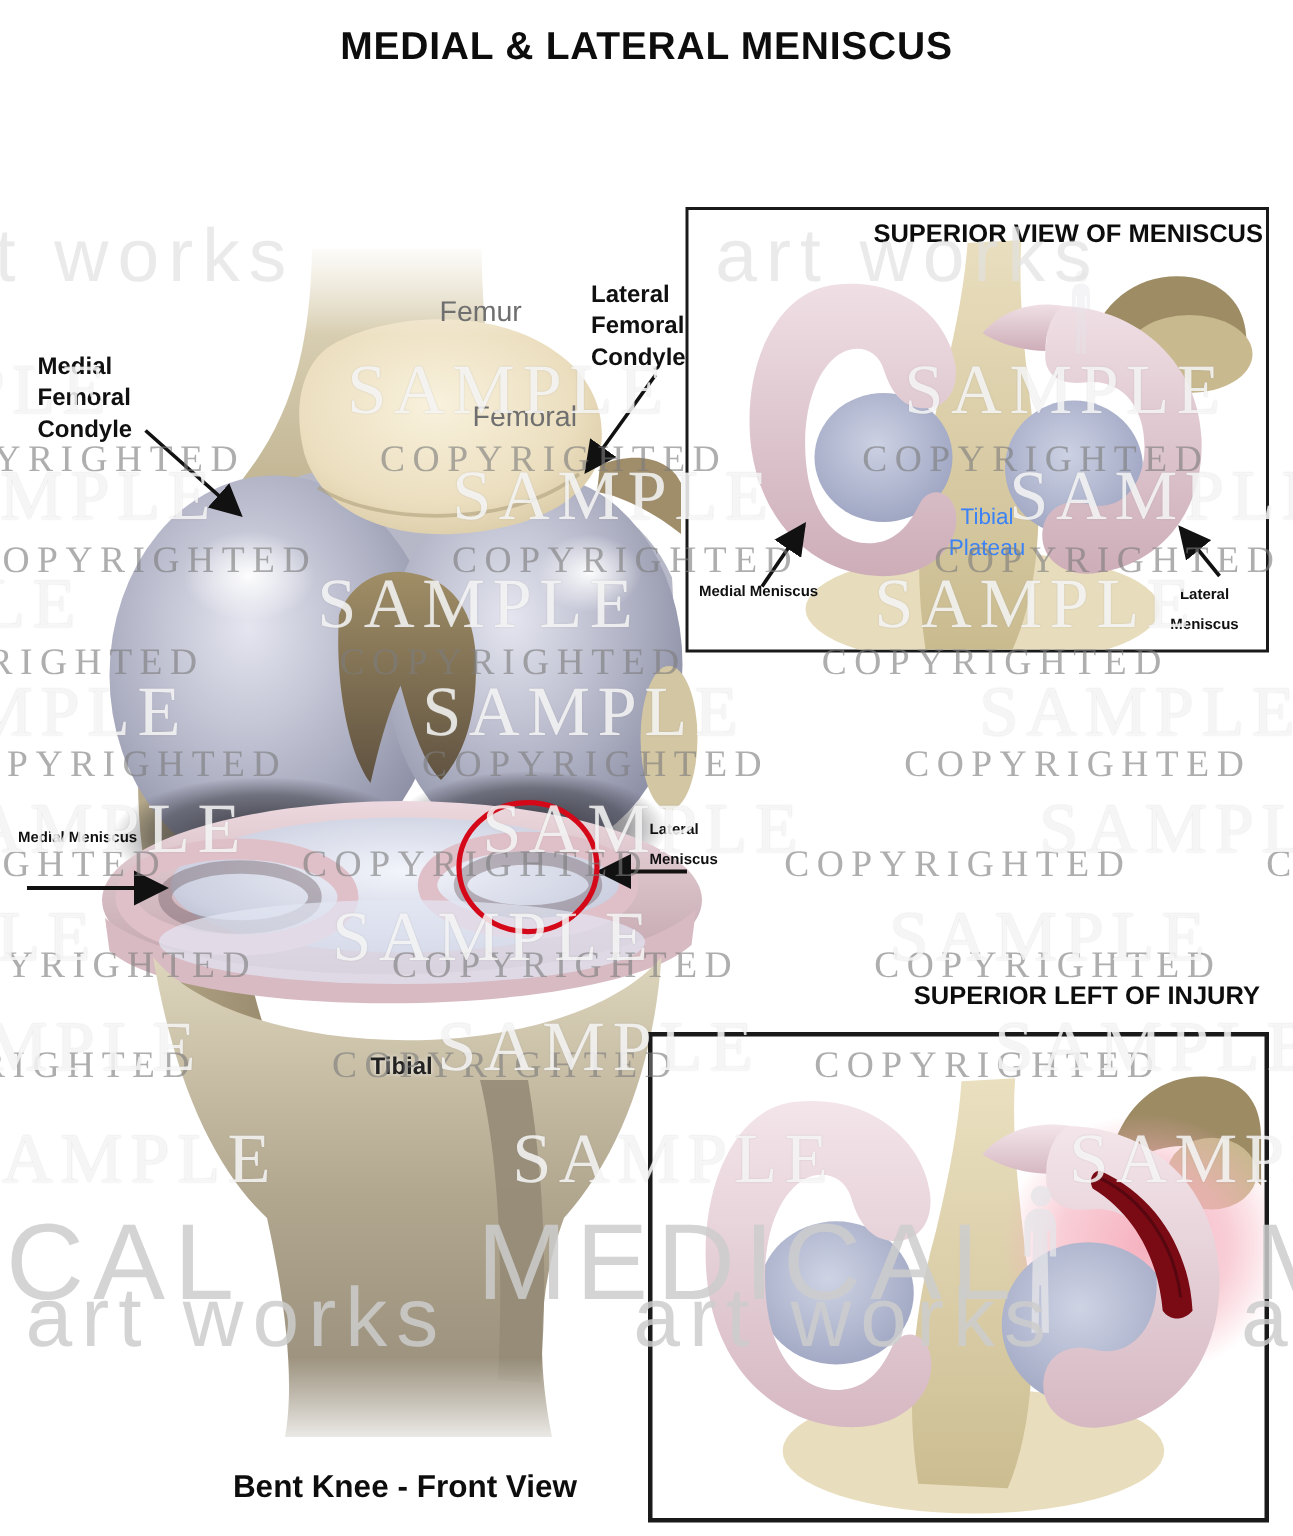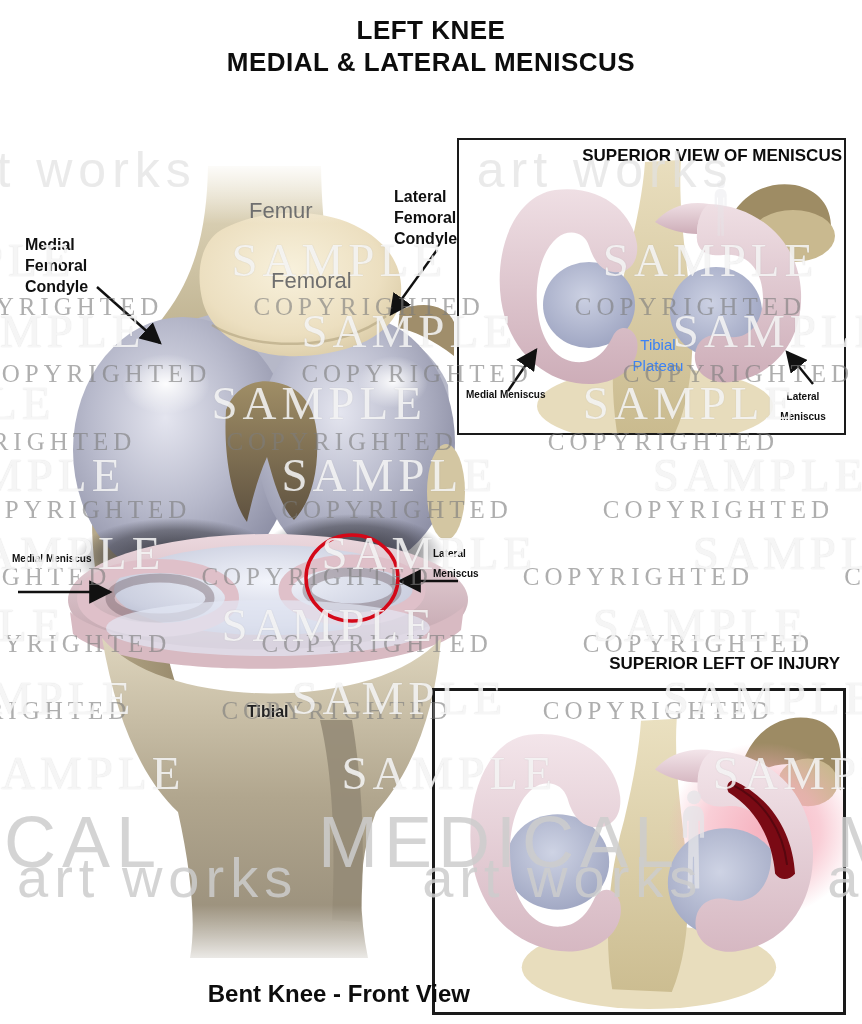--- a/index.html
+++ b/index.html
@@ -3,24 +3,24 @@
 <meta charset="utf-8">
 <style>
   html,body{margin:0;padding:0;background:#fff;}
   #page{position:relative;width:862px;height:1024px;background:#fff;overflow:hidden;
         font-family:"Liberation Sans",sans-serif;}
   
   .main-title{position:absolute;left:0;top:14px;width:862px;text-align:center;z-index:5;
               font-weight:bold;font-size:26px;line-height:32px;color:#0d0d0d;letter-spacing:.5px;}
   .lbl{position:absolute;z-index:5;font-weight:bold;font-size:16px;line-height:21px;color:#101010;}
   .lbl-sm{font-size:10px;line-height:20px;}
-  .lbl-gray{position:absolute;z-index:5;font-weight:normal;font-size:22px;color:#6f6f6f;}
+  .lbl-gray{position:absolute;z-index:5;font-weight:normal;font-size:19px;color:#6f6f6f;margin-left:44px;}
   .lbl-center{text-align:center;}
   .panel-title{position:absolute;z-index:5;font-weight:bold;font-size:17px;color:#0d0d0d;text-align:right;}
-  .caption{position:absolute;z-index:5;font-weight:bold;font-size:24px;color:#0d0d0d;text-align:right;}
+  .caption{position:absolute;z-index:5;font-weight:bold;font-size:21px;color:#0d0d0d;text-align:center;}
   .tear-label{position:absolute;z-index:5;font-weight:bold;font-size:17px;text-align:center;
               color:var(--tear-label-red,#c41414);}
   .tibia-label{text-shadow:0 0 3px rgba(255,255,255,.85);}
   
   .panel{position:absolute;background:#fff;border:2px solid #1a1a1a;z-index:2;}
   #panel-injury{border-width:3px;}
   .panel svg{position:absolute;left:0;top:0;}
   
   #main-art{position:absolute;left:0;top:160px;z-index:1;}
   #overlay{position:absolute;left:0;top:0;z-index:4;pointer-events:none;}
@@ -35,21 +35,20 @@
             letter-spacing:6px;color:rgba(205,205,205,.85);}
   .wm-brand.light{color:rgba(225,225,225,.7);}
   .wm-figure{position:absolute;color:rgba(228,228,232,.9);}
 </style>
 </head>
 <body>
 
 <div id="page">
 
   <div class="main-title">
-    <div>LEFT KNEE</div>
     <div>MEDIAL &amp; LATERAL MENISCUS</div>
   </div>
 
   <svg id="main-art" width="470" height="810" viewBox="0 0 470 810">
     <defs>
       <linearGradient id="gShaft" x1="0" y1="0" x2="0" y2="1">
         <stop offset="0" stop-color="#e3dac0"></stop>
           <stop offset="1" stop-color="#b6a985"></stop>
       </linearGradient>
       <linearGradient id="gBand" x1="0" y1="0" x2="1" y2="0">

